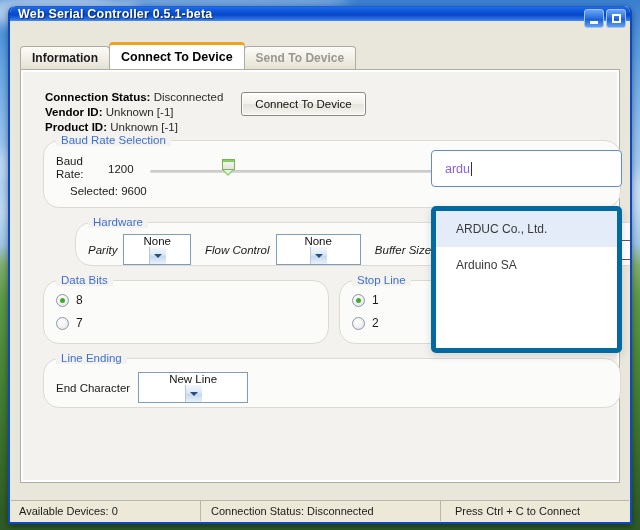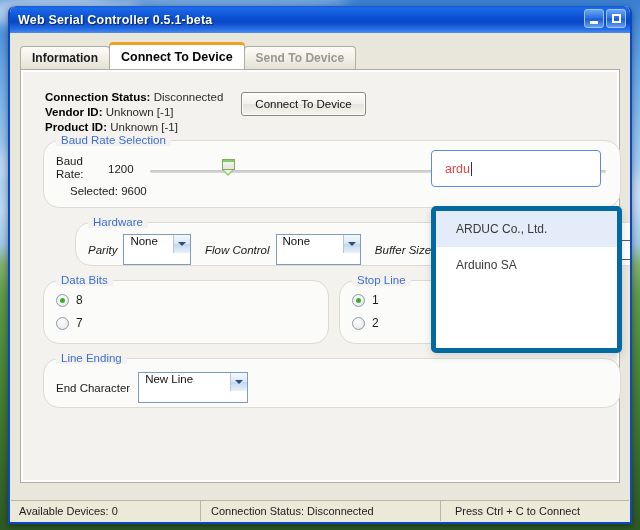--- a/index.html
+++ b/index.html
@@ -32,27 +32,27 @@
     width: 624px; height: 518px;
     background: #e9e7dc;
     border: 2px solid #0a48c8;
     border-top: none;
     box-sizing: border-box;
     box-shadow: 0 2px 7px rgba(0,0,0,0.45);
     border-radius: 7px 7px 0 0;
     overflow: hidden;
   }
   .titlebar {
-    height: 27px;
+    height: 15px;
     background: linear-gradient(to bottom,
       #0e5ad8 0%, #1e6ae8 8%, #0b53d6 40%, #0a47c6 60%, #2a72e8 88%, #4a8cf0 100%);
     border-radius: 6px 6px 0 0;
     position: relative;
     display: flex;
-    align-items: center;
+    align-items: flex-end;
   }
   .title-text {
     color: #ffffff;
     font-size: 12.5px;
     font-weight: bold;
     margin-left: 8px;
     text-shadow: 1px 1px 1px rgba(0,0,0,0.55);
     letter-spacing: 0.2px;
     white-space: nowrap;
   }
@@ -228,24 +228,25 @@
     position: absolute;
     left: 12px; top: 11px; right: 10px;
     display: flex; align-items: center;
     font-size: 11.5px; color: #1b1b1b;
   }
   .hw-row .lbl { margin-right: 6px; white-space: nowrap; font-style: italic; }
   .combo {
     height: 31px;
     border: 1px solid #7f9db9;
     background: #ffffff;
-    display: flex; 
+    display: flex; align-items: center;
     box-sizing: border-box;
     margin-right: 14px;
     cursor: pointer;
+    flex-direction: column;
   }
   .combo .val { padding: 0 6px; font-size: 11.5px; color: #111; flex: 1; white-space: nowrap; }
   .combo .arrow {
     width: 17px; height: 18px;
     background: linear-gradient(to bottom, #f4f8fd 0%, #dbe7f6 48%, #c3d7ef 52%, #e9f1fa 100%);
     border-left: 1px solid #b6c7dc;
     display: flex; align-items: center; justify-content: center;
     box-sizing: border-box;
   }
   .arrow::after {
@@ -302,29 +303,29 @@
   #combo-endchar { width: 110px; }
 
   
   .search-wrap {
     position: absolute;
     left: 408px; top: 78px;
     width: 191px;
     z-index: 40;
   }
   .search-input {
-    width: 170px; height: 37px;
+    width: 191px; height: 37px;
     border: 1.5px solid #5b8ddb;
     border-radius: 4px;
     background: #ffffff;
     box-sizing: border-box;
     display: flex; align-items: center;
     padding-left: 13px;
     font-size: 12.5px;
-    color: #ef4444;
+    color: #8b5cf6;
     position: relative;
   }
   .caret {
     display: inline-block;
     width: 1px; height: 14px;
     background: #333;
     margin-left: 1px;
   }
   .suggest-list {
     position: absolute;

